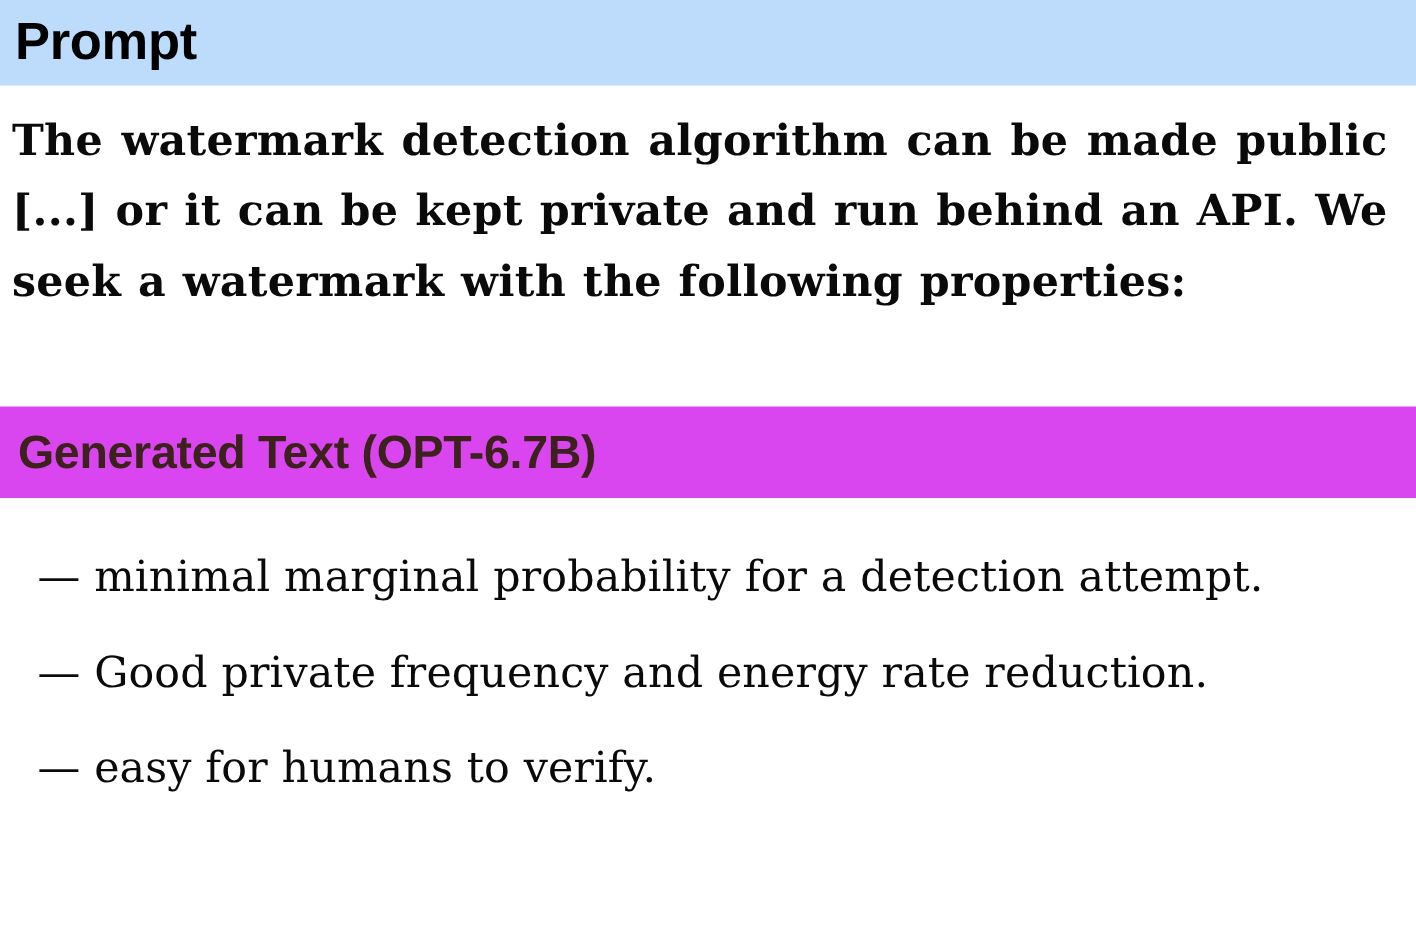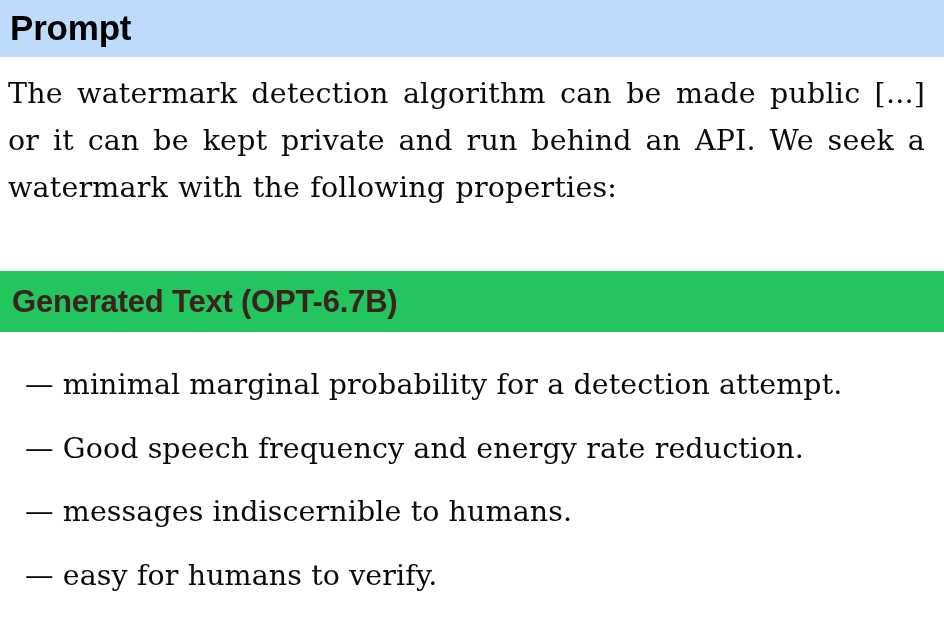--- a/index.html
+++ b/index.html
@@ -35,21 +35,21 @@
     top: 0;
     height: 57px;
     background: #bddcfb;
     padding-left: 10px;
   }
   .band-generated {
     position: absolute;
     left: 0;
     top: 271px;
     height: 61px;
-    background: #22c55e;
+    background: #d946ef;
     padding-left: 12px;
   }
   .band-title {
     font-family: "Liberation Sans", sans-serif;
     font-weight: bold;
     letter-spacing: -0.2px;
     line-height: 1;
   }
   .band-prompt .band-title {
     font-size: 35px;
@@ -75,20 +75,21 @@
     top: 70px;
     width: 917px;
     text-align: justify;
     text-align-last: left;
     line-height: 47px;
     letter-spacing: 0.2px;
     word-spacing: 1px;
   }
   .prompt-body p {
     margin: 0;
+    font-weight: bold;
   }
 
   .generated-body {
     left: 8px;
     top: 345px;
     width: 925px;
     text-align: left;
     line-height: 46.5px;
     letter-spacing: 0.1px;
   }
@@ -133,19 +134,18 @@
   <div class="body-block prompt-body">
     <p>The watermark detection algorithm can be made public [...] or it can be kept private and run behind an API. We seek a watermark with the following properties:</p>
   </div>
 
   <div class="band band-generated">
     <span class="band-title">Generated Text (OPT-6.7B)</span>
   </div>
 
   <div class="body-block generated-body">
     <p class="gen-line">— minimal marginal probability for a detection attempt.</p>
-    <p class="gen-line">— Good speech frequency and energy rate reduction.</p>
-    <p class="gen-line">— messages indiscernible to humans.</p>
+    <p class="gen-line">— Good private frequency and energy rate reduction.</p>
     <p class="gen-line">— easy for humans to verify.</p>
   </div>
 
 
 </div>
 
 </body></html>

